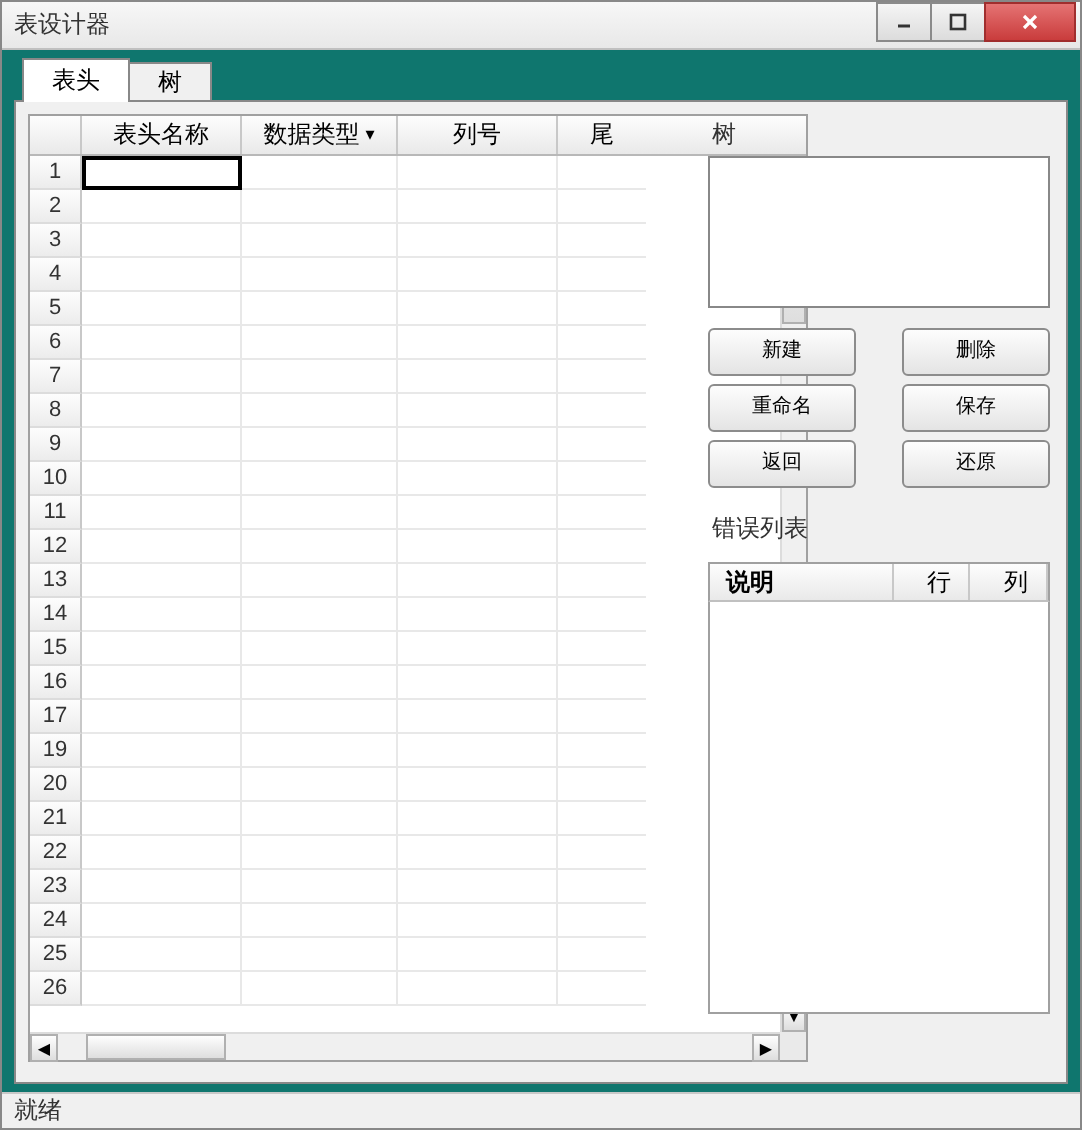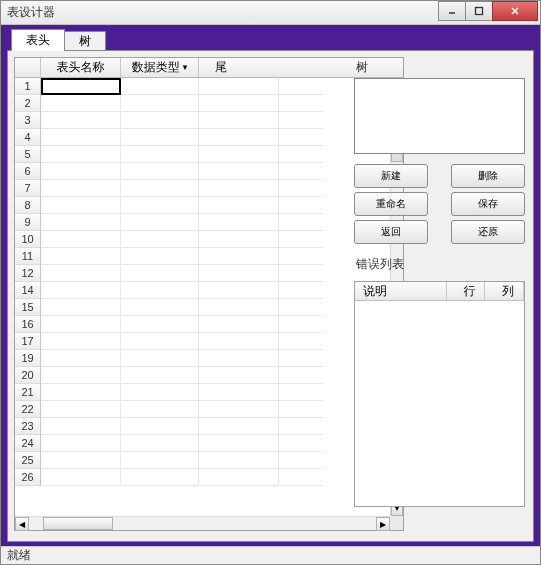--- a/index.html
+++ b/index.html
@@ -1,17 +1,17 @@
 <!DOCTYPE html>
 <html><head>
 <meta charset="utf-8">
 <style>
   * { box-sizing: border-box; }
   html,body { margin:0; padding:0; font-family: "Microsoft YaHei", Tahoma, sans-serif; font-size:12px; }
-  .window { width:541px; height:565px; background:#4c1d95; position:relative; border:1px solid #888; }
+  .window { width:541px; height:565px; background:#0f766e; position:relative; border:1px solid #888; }
   
   .titlebar { height:24px; background:linear-gradient(#f7f7f7,#e8e8e8); display:flex; align-items:center; justify-content:space-between; border-bottom:1px solid #c0c0c0;}
   .titlebar .title { padding-left:6px; color:#333; }
   .winbtns { display:flex; height:20px; margin-right:2px; margin-top:-4px;}
   .winbtn { width:28px; height:20px; border:1px solid #8a8a8a; margin-left:-1px; background:linear-gradient(#f5f5f5,#dcdcdc); display:flex; align-items:center; justify-content:center; font-size:10px; color:#333; cursor:default;}
   .winbtn.close { width:46px; background:linear-gradient(#e57373,#c93c3c); color:#fff; font-weight:bold; border-color:#a02e2e;}
   .winbtn svg { width:10px; height:10px; }
   
   .client { position:absolute; top:24px; left:0; right:0; bottom:18px; padding:4px 7px 4px 6px;}
   .tabs { display:flex; height:22px; margin-left:4px;}
@@ -46,21 +46,21 @@
   .corner { position:absolute; right:0; bottom:0; width:13px; height:14px; background:#eaeaea;}
   
   .pane-right { position:absolute; top:6px; left:346px; right:8px; bottom:10px;}
   .group-label { font-size:12px; margin:2px 0 2px 2px; color:#333;}
   .treebox { height:76px; background:#fff; border:1px solid #888; margin-bottom:10px;}
   .btnrow { display:flex; justify-content:space-between; margin:4px 0;}
   .btn { width:74px; height:24px; background:linear-gradient(#fdfdfd,#e4e4e4); border:1px solid #8c8c8c; border-radius:3px; font-size:10px; text-align:center; line-height:22px; cursor:default;}
   .errlabel { margin-top:12px; margin-bottom:8px;}
   .errhead { display:flex; height:20px; background:linear-gradient(#fdfdfd,#e9e9e9); border:1px solid #a0a0a0; border-bottom:1px solid #c0c0c0;}
   .errhead .eh { border-right:1px solid #c8c8c8; line-height:19px; padding-left:8px;}
-  .eh1{ width:92px;} .eh2{width:38px; text-align:center; padding-left:0;} .eh3{flex:1; text-align:center; border-right:none; padding-left:0;}
+  .eh1{ width:92px;font-weight:bold;} .eh2{width:38px; text-align:center; padding-left:0;} .eh3{flex:1; text-align:center; border-right:none; padding-left:0;}
   .errbody { height:206px; background:#fff; border:1px solid #a0a0a0; border-top:none;}
   
   .status { position:absolute; left:0; right:0; bottom:0; height:18px; background:#f0f0f0; border-top:1px solid #c8c8c8; padding-left:6px; line-height:17px; color:#333;}
 </style>
 </head>
 <body>
 
 <div class="window">
   <div class="titlebar">
     <span class="title">表设计器</span>
@@ -90,20 +90,21 @@
       <div class="tab inactive"><span>树</span></div>
     </div>
 
     <div class="tabbox">
 
       <div class="pane-left">
         <div class="grid-head">
           <div class="gh rowh"></div>
           <div class="gh c1"><span>表头名称</span></div>
           <div class="gh c2"><span>数据类型</span><span class="dd">▾</span></div>
+          <div class="gh c3"><span>列号</span></div>
           <div class="gh c4"><span>尾</span></div>
         </div>
         <div class="grid-body" id="grid-body">
             <div class="row sel">
               <div class="rowhdr">1</div>
               <div class="cell c1"></div>
               <div class="cell c2"></div>
               <div class="cell c3"></div>
               <div class="cell c4"></div>
             </div>
@@ -172,20 +173,27 @@
             </div>
             <div class="row">
               <div class="rowhdr">11</div>
               <div class="cell c1"></div>
               <div class="cell c2"></div>
               <div class="cell c3"></div>
               <div class="cell c4"></div>
             </div>
             <div class="row">
               <div class="rowhdr">12</div>
+              <div class="cell c1"></div>
+              <div class="cell c2"></div>
+              <div class="cell c3"></div>
+              <div class="cell c4"></div>
+            </div>
+            <div class="row">
+              <div class="rowhdr">13</div>
               <div class="cell c1"></div>
               <div class="cell c2"></div>
               <div class="cell c3"></div>
               <div class="cell c4"></div>
             </div>
             <div class="row">
               <div class="rowhdr">14</div>
               <div class="cell c1"></div>
               <div class="cell c2"></div>
               <div class="cell c3"></div>

